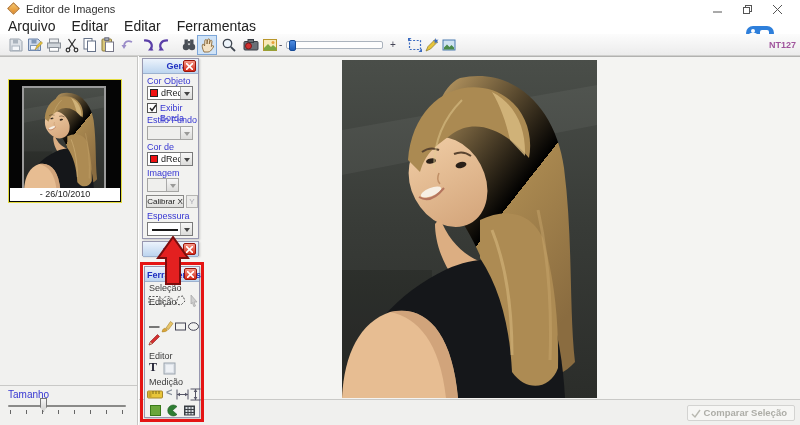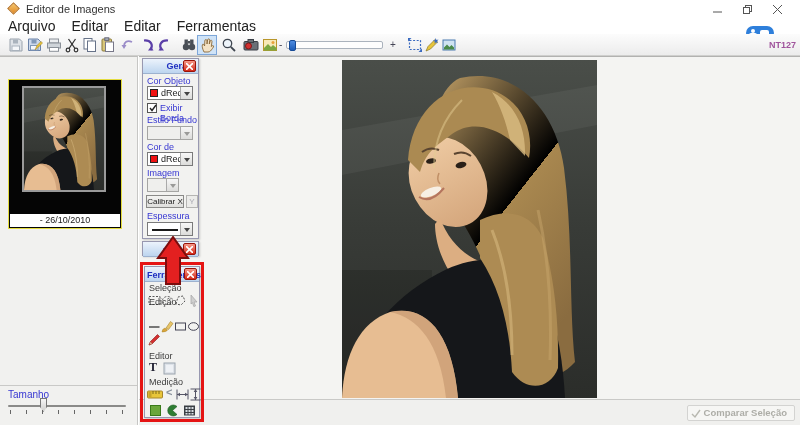--- a/index.html
+++ b/index.html
@@ -30,21 +30,21 @@
   .tbi { position:absolute; top:3px; width:16px; height:16px; }
   .tbi svg { display:block; }
   .hand-sel { position:absolute; left:197px; top:1px; width:20px; height:20px; background:#cfe3f7; border:1px solid #7da6d8; }
   .zoomtxt { position:absolute; top:5px; font-size:10px; color:#445; }
   .tb-track { position:absolute; left:286px; top:7px; width:97px; height:8px; background:#fdfdfd; border:1px solid #aab2bc; border-radius:2px; }
   .tb-thumb { position:absolute; left:2px; top:-2px; width:7px; height:11px; background:linear-gradient(#4d8be0,#1d5cb8); border:1px solid #164a96; border-radius:2px; }
   .nt-label { position:absolute; right:4px; top:6px; font-size:9px; font-weight:bold; color:#a0549c; }
 
   
   .sidebar { position:absolute; left:0; top:56px; width:138px; bottom:0; background:#f1f1ef; border-right:1px solid #c6c6c4; border-top:1px solid #bcbcba; }
-  .thumb-tile { position:absolute; left:8px; top:22px; width:114px; height:150px; background:#050505; border:1px solid #e4dc3e; }
+  .thumb-tile { position:absolute; left:8px; top:22px; width:114px; height:124px; background:#050505; border:1px solid #e4dc3e; }
   .thumb-photo { position:absolute; left:13px; top:6px; width:84px; height:106px; border:2px solid #9a9a9a; background:#222; }
   .thumb-photo svg { display:block; width:100%; height:100%; }
   .thumb-caption { position:absolute; left:1px; right:1px; bottom:1px; height:13px; background:#fff; font-size:9px; color:#222; text-align:center; line-height:13px; }
   .size-sep { position:absolute; left:0; right:0; top:328px; border-top:1px solid #c9c9c7; }
   .size-label { position:absolute; left:8px; top:332px; font-size:10px; color:#3636d2; }
   .size-track { position:absolute; left:8px; top:348px; width:118px; height:2px; background:#8a8a88; border-radius:1px; }
   .size-thumb { position:absolute; left:40px; top:341px; width:7px; height:14px; background:linear-gradient(#f6f6f6,#cfcfcd); border:1px solid #777;
                 clip-path:polygon(0 0,100% 0,100% 65%,50% 100%,0 65%); }
   .size-ticks { position:absolute; left:8px; top:353px; width:118px; height:4px; }
   .size-ticks i { position:absolute; top:0; width:1px; height:4px; background:#666; }

